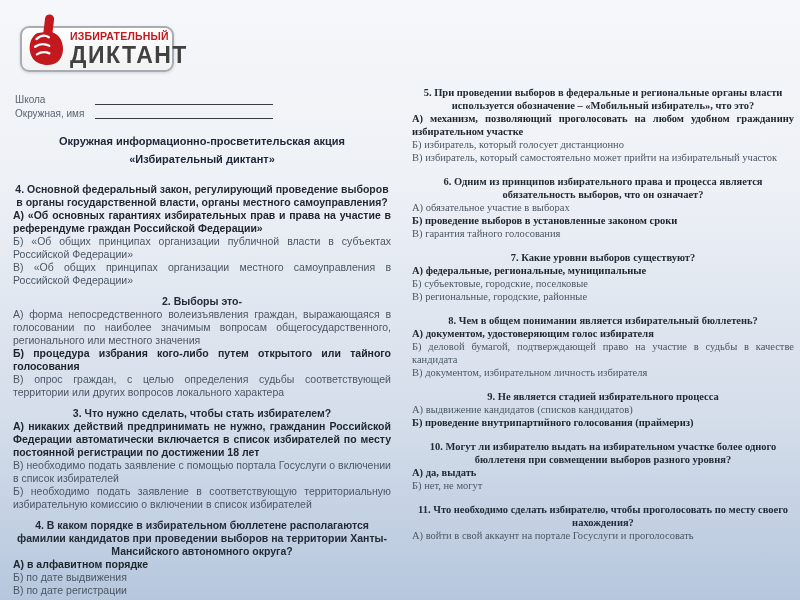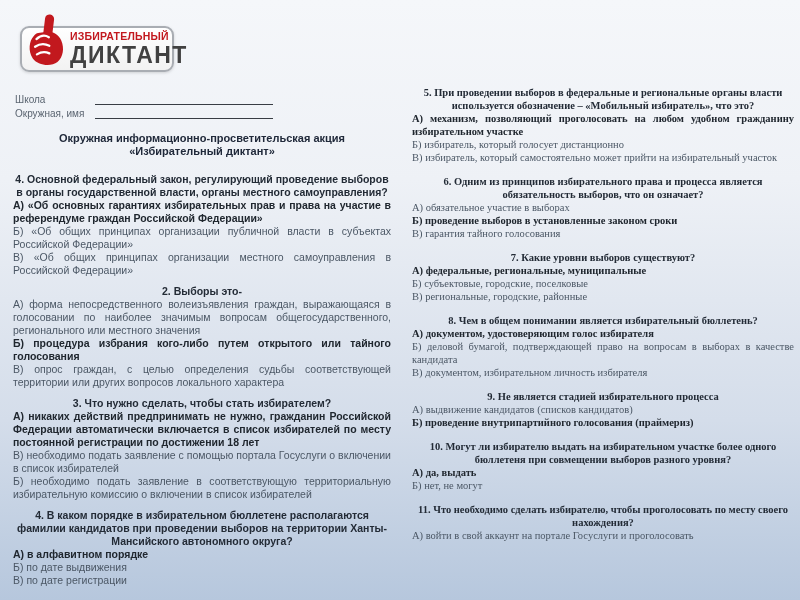--- a/index.html
+++ b/index.html
@@ -28,21 +28,21 @@
 
   
   .form{margin:8px 2px 0 2px;}
   .field{display:flex;align-items:flex-end;height:14.5px;font-size:10px;color:#5a6470;}
   .f-label{width:80px;flex:0 0 80px;}
   .f-line{flex:0 0 178px;border-bottom:1.3px solid #383d44;height:11px;}
 
   
   .title{
     margin:13px 0 15px 0;text-align:center;
-    font-size:11px;font-weight:bold;color:#20293a;line-height:13px;
+    font-size:11px;font-weight:bold;color:#20293a;line-height:18px;
   }
   .question{margin-bottom:8px;font-size:10.5px;line-height:13px;}
   .col-right .question{margin-bottom:11px;}
   .q-text{font-weight:bold;text-align:center;color:#232b36;}
   .option{text-align:justify;color:#4b5765;}
   .option.bold{font-weight:bold;color:#20272f;}
 </style>
 </head>
 <body>
 
@@ -149,21 +149,21 @@
             <div class="option bold">А) федеральные, региональные, муниципальные</div>
             <div class="option">Б) субъектовые, городские, поселковые</div>
             <div class="option">В) региональные, городские, районные</div>
           </div>
   </section>
 
   <section class="question">
     <div class="q-text">8. Чем в общем понимании является избирательный бюллетень?</div>
     <div class="q-options">
             <div class="option bold">А) документом, удостоверяющим голос избирателя</div>
-            <div class="option">Б) деловой бумагой, подтверждающей право на вопросам в выборах в качестве кандидата</div>
+            <div class="option">Б) деловой бумагой, подтверждающей право на участие в судьбы в качестве кандидата</div>
             <div class="option">В) документом, избирательном личность избирателя</div>
           </div>
   </section>
 
   <section class="question">
     <div class="q-text">9. Не является стадией избирательного процесса</div>
     <div class="q-options">
             <div class="option">А) выдвижение кандидатов (списков кандидатов)</div>
             <div class="option bold">Б) проведение внутрипартийного голосования (праймериз)</div>
           </div>

